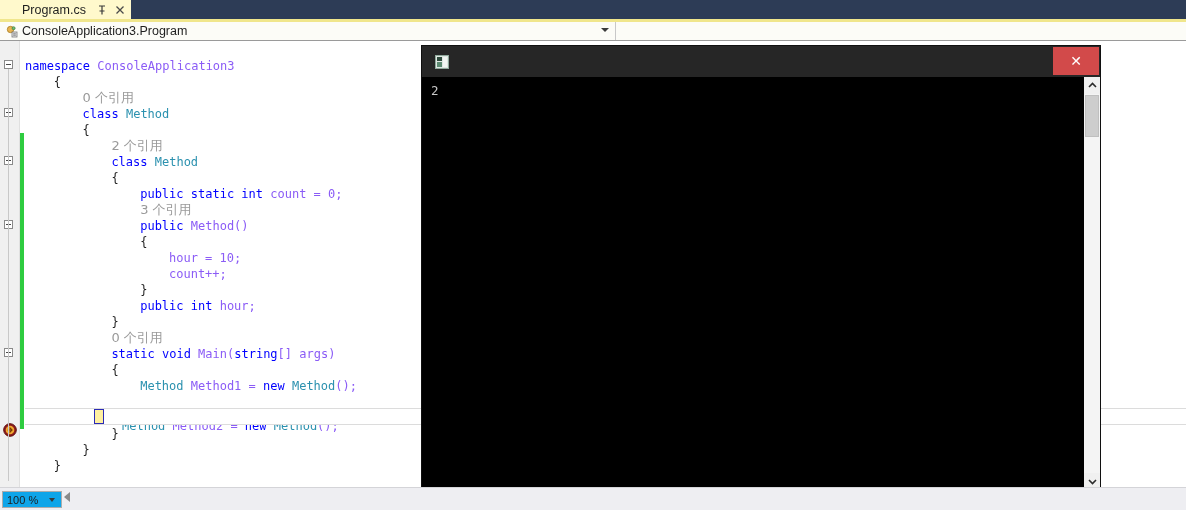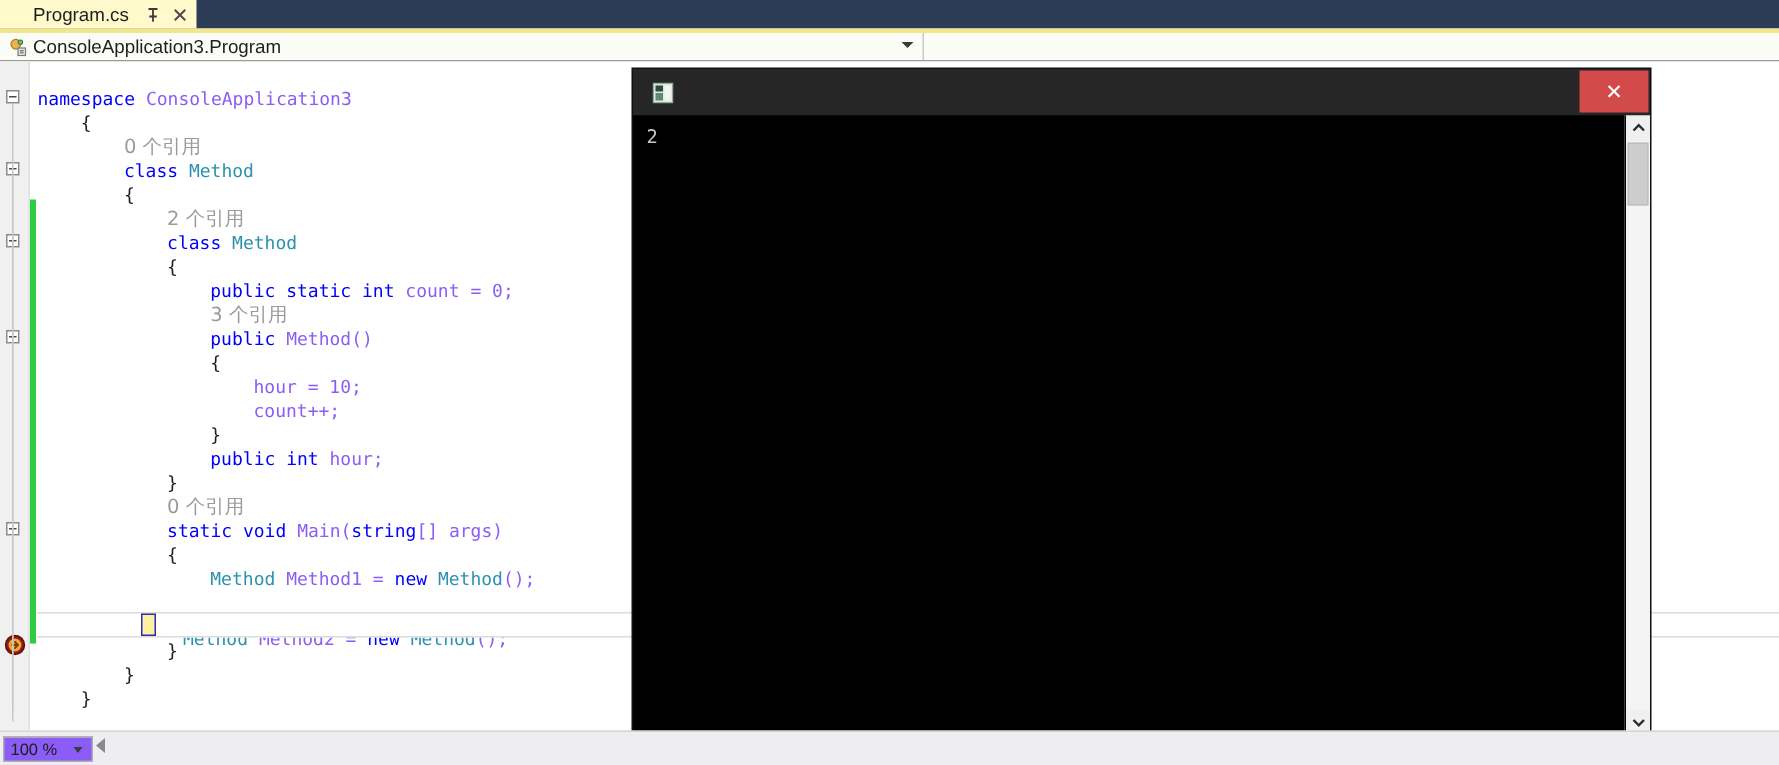--- a/index.html
+++ b/index.html
@@ -170,21 +170,21 @@
     position:absolute;left:1px;top:18px;width:14px;height:42px;
     background:#CDCDCD;border:1px solid #BFBFBF;box-sizing:border-box;
   }
   
   #statusbar{
     position:absolute;left:0;top:487px;width:1186px;height:23px;
     background:#EEEEF2;border-top:1px solid #D4D4D8;
   }
   #zoom-combo{
     position:absolute;left:2px;top:3px;width:60px;height:17px;
-    background:#8b5cf6;border:1px solid #ACACAC;
+    background:#0ea5e9;border:1px solid #ACACAC;
     display:flex;align-items:center;box-sizing:border-box;
   }
   #zoom-value{
     font-size:11px;color:#1E1E1E;padding-left:4px;flex:1;
     font-family:"Liberation Sans",sans-serif;
   }
   #zoom-caret{
     width:0;height:0;margin-right:6px;
     border-left:3.5px solid transparent;border-right:3.5px solid transparent;
     border-top:4px solid #3A3A3A;

